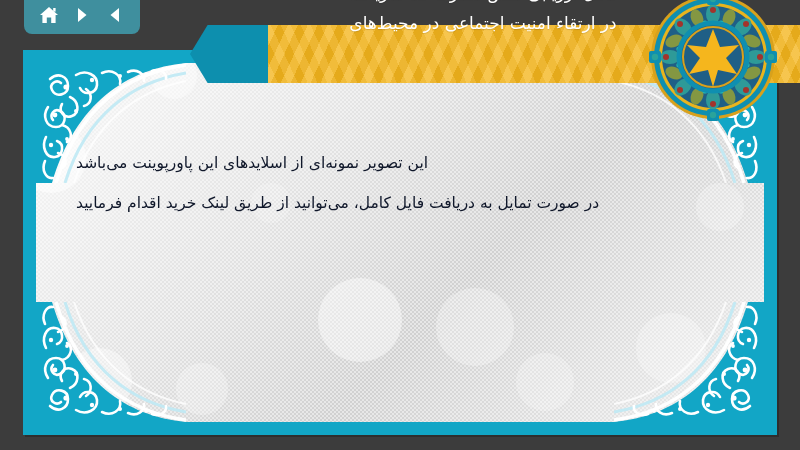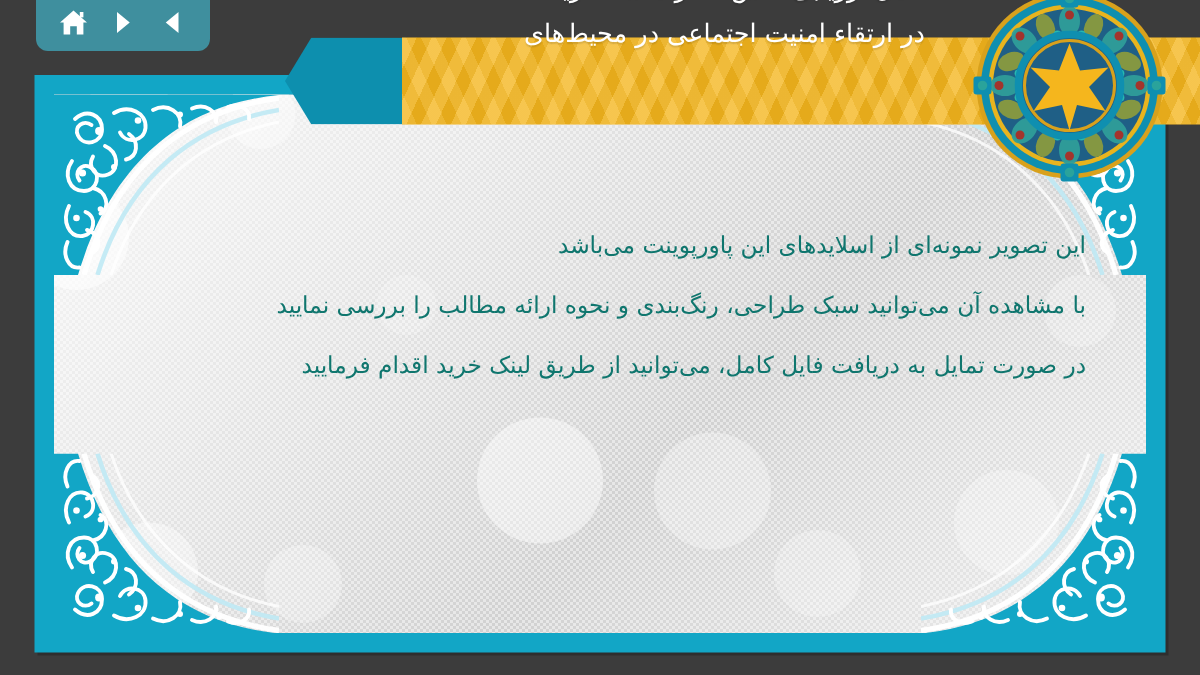--- a/index.html
+++ b/index.html
@@ -141,22 +141,22 @@
     width:130px; height:130px;
     z-index:55;
   }
   .medallion svg { display:block; width:100%; height:100%; }
 
   
   .body-text {
     position:absolute;
     left:40px; right:40px; top:80px;
     direction:rtl;
-    text-align:right;
-    color:#0f766e;
+    text-align:left;
+    color:#0f172a;
     font-size:15.5px;
     line-height:40px;
     font-family:"DejaVu Sans", sans-serif;
     z-index:30;
   }
   .body-text p { white-space:nowrap; }
 </style>
 </head>
 <body>
 
@@ -331,21 +331,20 @@
             <circle cx="19" cy="52" r="2.4"></circle>
               <circle cx="15" cy="82" r="2.2"></circle>
             <circle cx="40" cy="48" r="2"></circle>
               <circle cx="31" cy="76" r="1.9"></circle>
           </g>
         </svg>
       </div>
 
       <div class="body-text">
         <p>این تصویر نمونه‌ای از اسلایدهای این پاورپوینت می‌باشد</p>
-        <p>با مشاهده آن می‌توانید سبک طراحی، رنگ‌بندی و نحوه ارائه مطالب را بررسی نمایید</p>
         <p>در صورت تمایل به دریافت فایل کامل، می‌توانید از طریق لینک خرید اقدام فرمایید</p>
       </div>
     </div>
   </div>
 
   <div class="banner-wrap">
     <div class="ribbon-tail"></div>
     <div class="banner">
       <div class="banner-pattern"></div>
     </div>

